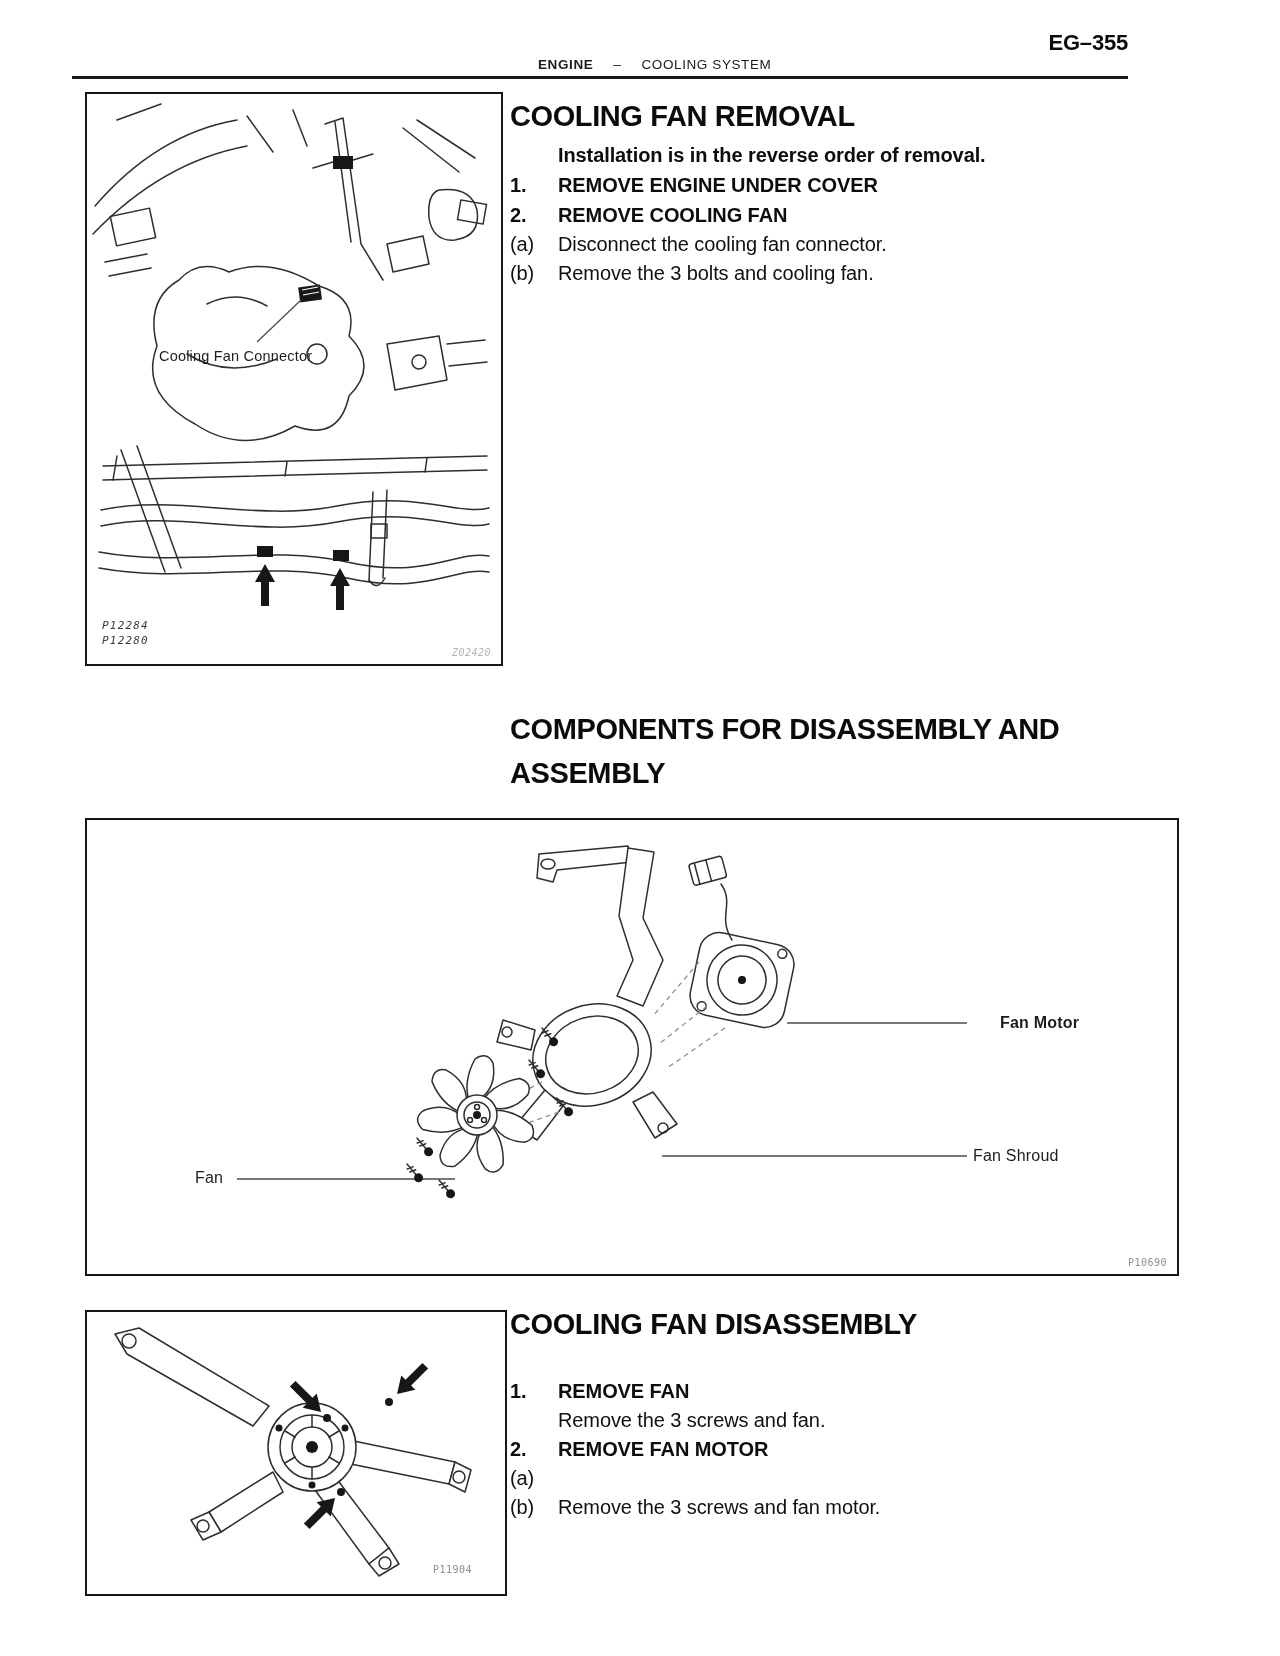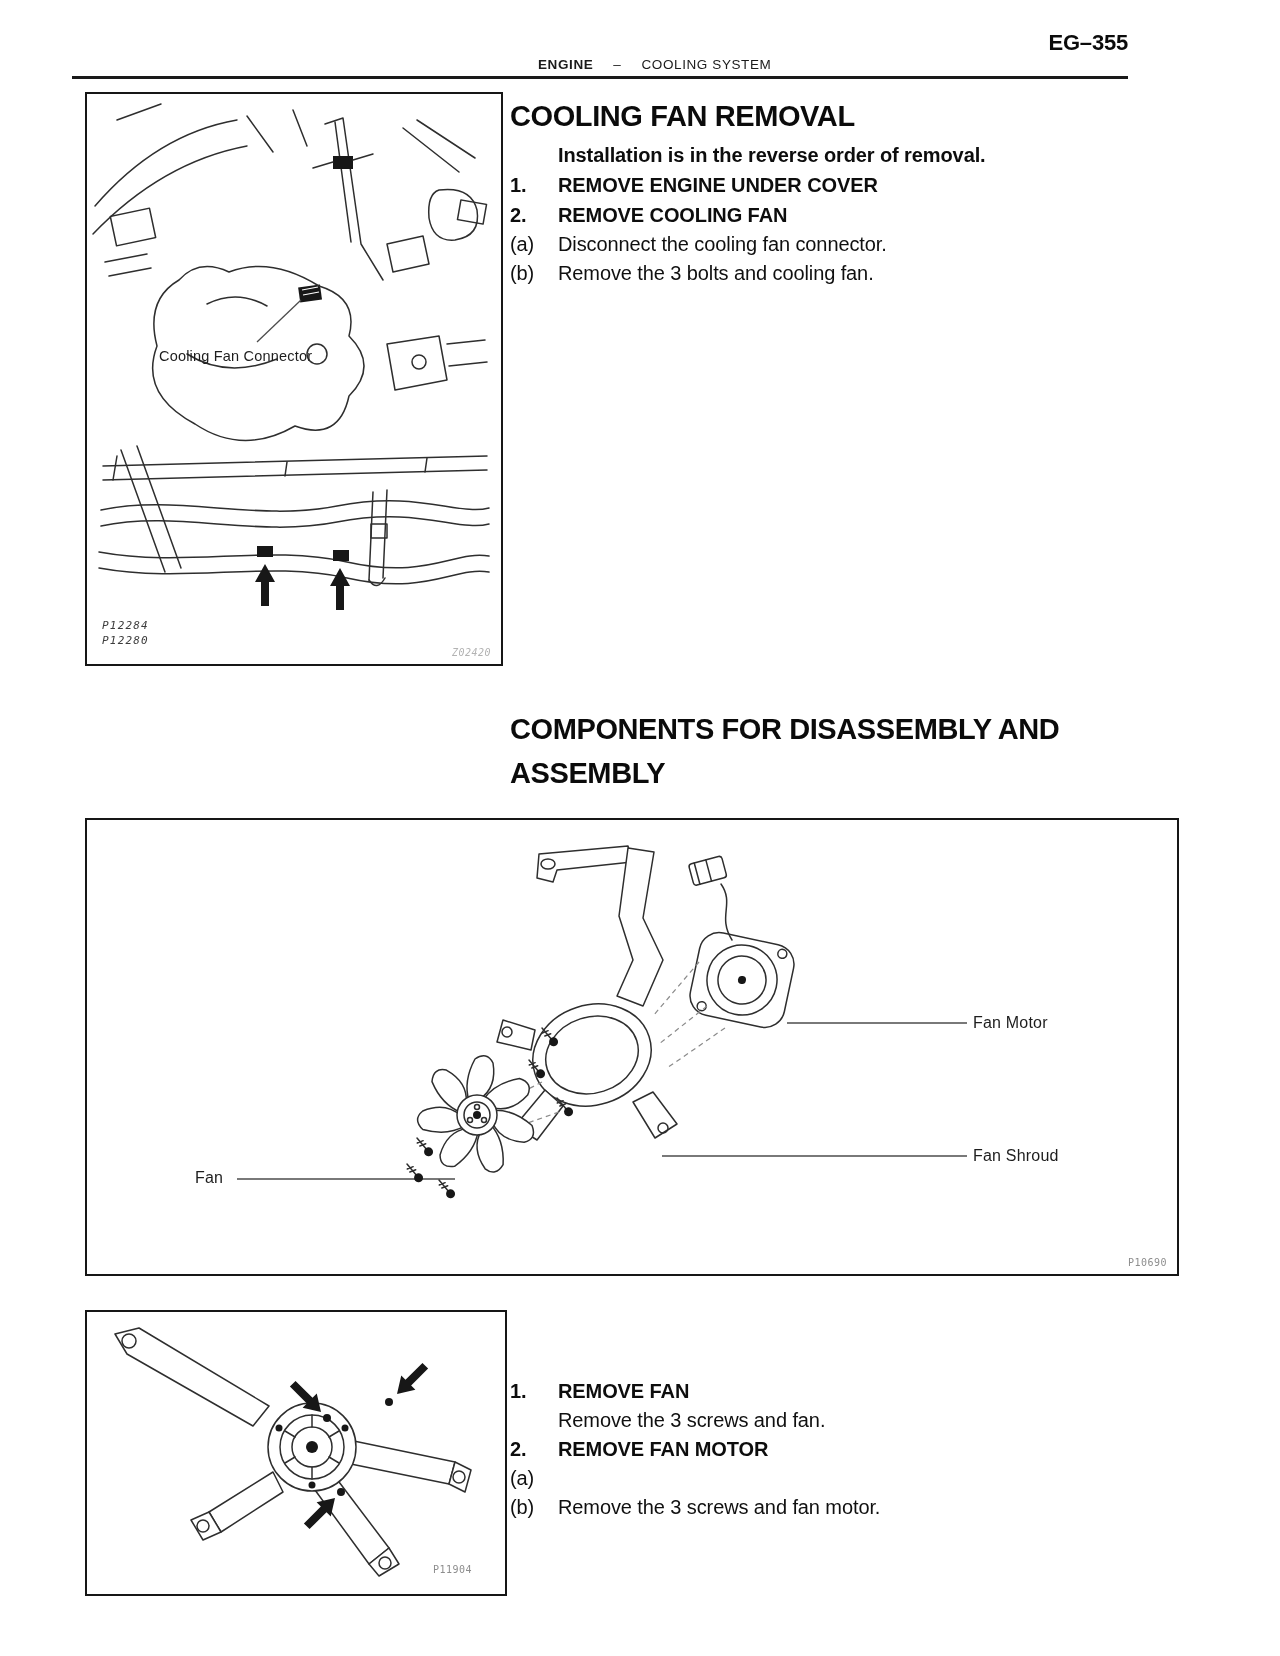--- a/index.html
+++ b/index.html
@@ -208,21 +208,21 @@
         </g>
       <g transform="translate(320,344) rotate(-40)">
           <path class="sk" d="M0,0 L0,14 M-3,4 L3,6 M-3,8 L3,10"></path>
           <circle class="dk" cx="0" cy="18" r="4.5"></circle>
         </g>
       <g transform="translate(352,360) rotate(-40)">
           <path class="sk" d="M0,0 L0,14 M-3,4 L3,6 M-3,8 L3,10"></path>
           <circle class="dk" cx="0" cy="18" r="4.5"></circle>
         </g>
     </svg>
-    <span class="callout" style="left:886px;top:194px;font-size:16px;">Fan Motor</span>
+    <span class="callout" style="left:913px;top:194px;font-size:16px;font-weight:bold;">Fan Motor</span>
     <span class="callout" style="left:886px;top:327px;font-size:16px;">Fan Shroud</span>
     <span class="callout" style="left:108px;top:349px;font-size:16px;">Fan</span>
     <span class="corner-code dark" style="right:10px;bottom:6px;">P10690</span>
   </div>
 
   <div class="figure-box" style="left:85px;top:1310px;width:418px;height:282px;">
     <svg width="414" height="278" viewBox="0 0 414 278">
 
       <g>
         <path class="skf" d="M28,22 L52,16 L182,94 L166,114 L40,42 Z"></path>
@@ -253,20 +253,21 @@
       <circle class="dk" cx="302" cy="90" r="4"></circle>
       <circle class="dk" cx="254" cy="180" r="4"></circle>
 
       <polygon class="dk" transform="translate(234,100) rotate(45)" points="0,0 -16,-10 -16,-4 -40,-4 -40,4 -16,4 -16,10"></polygon>
       <polygon class="dk" transform="translate(310,82) rotate(135)" points="0,0 -16,-10 -16,-4 -40,-4 -40,4 -16,4 -16,10"></polygon>
       <polygon class="dk" transform="translate(248,186) rotate(-45)" points="0,0 -16,-10 -16,-4 -40,-4 -40,4 -16,4 -16,10"></polygon>
     </svg>
     <span class="corner-code dark" style="left:346px;top:252px;">P11904</span>
   </div>
 
+  <div class="h1" style="top:1307px;">COOLING FAN DISASSEMBLY</div>
 
   <div class="line b" style="top:1380px;">
     <span class="num">1.</span>
     <span>REMOVE FAN</span>
   </div>
   <div class="line" style="top:1409px;">
     <span class="num"></span>
     <span>Remove the 3 screws and fan.</span>
   </div>
   <div class="line b" style="top:1438px;">

